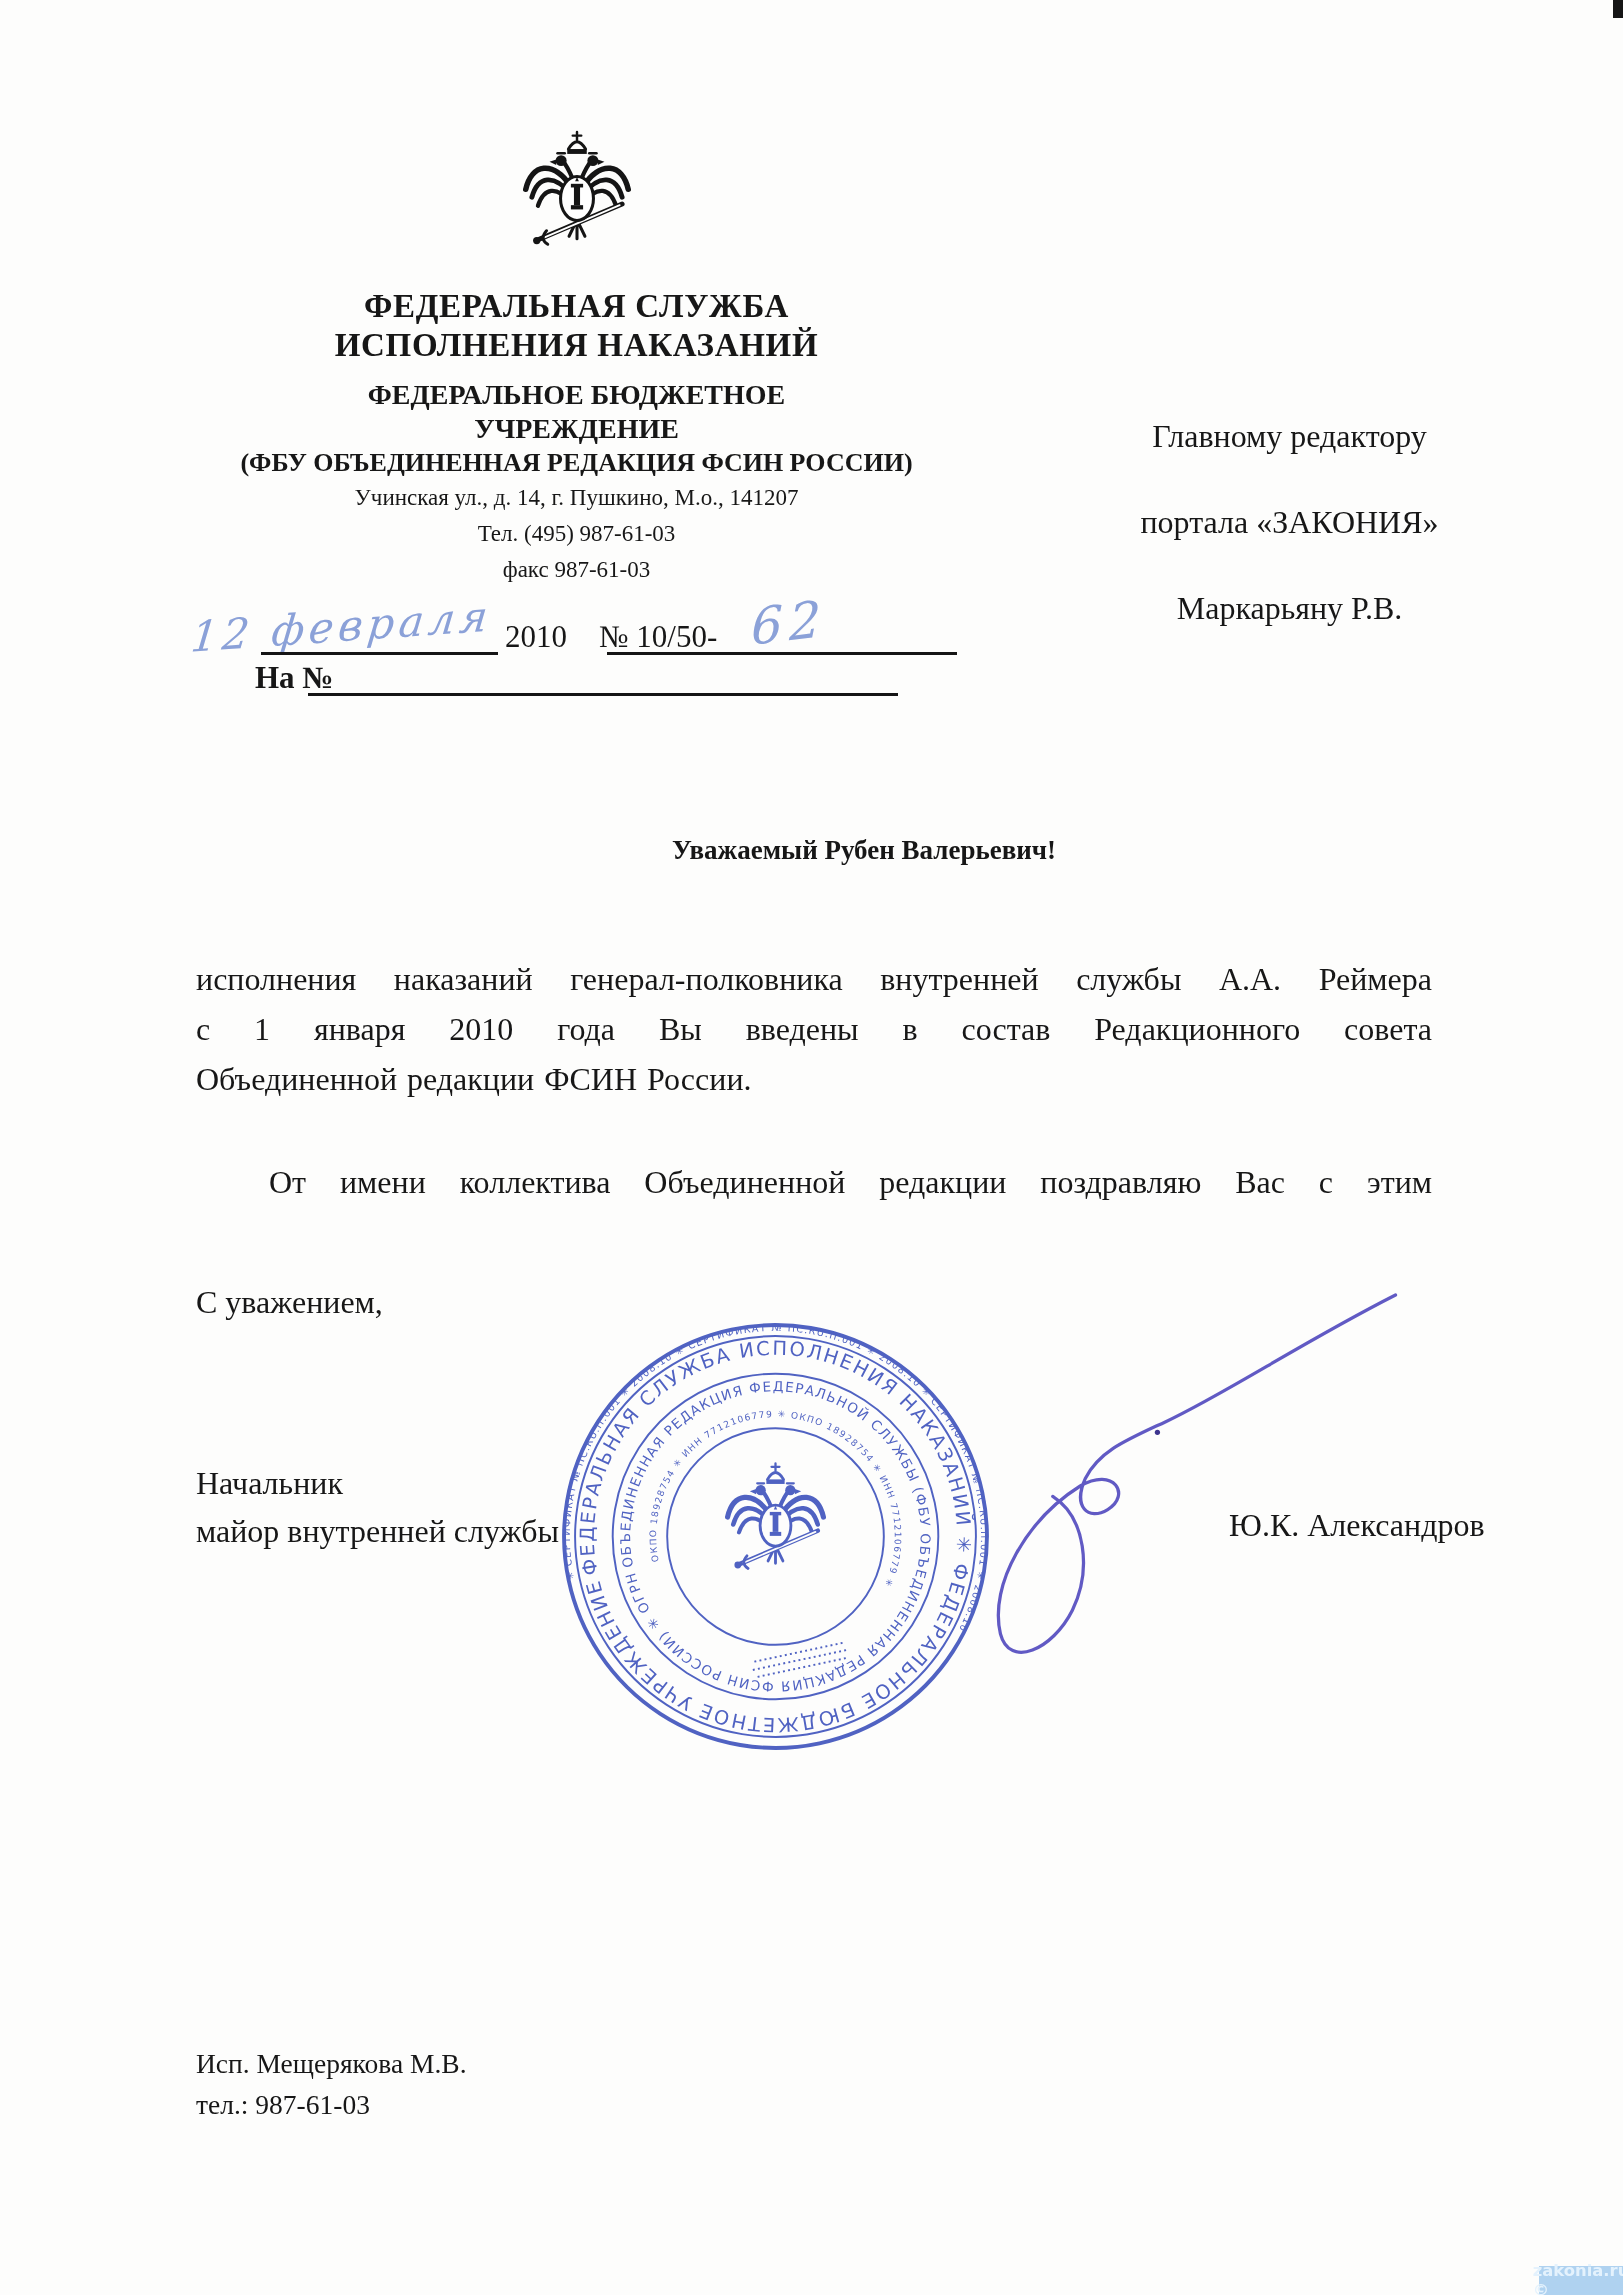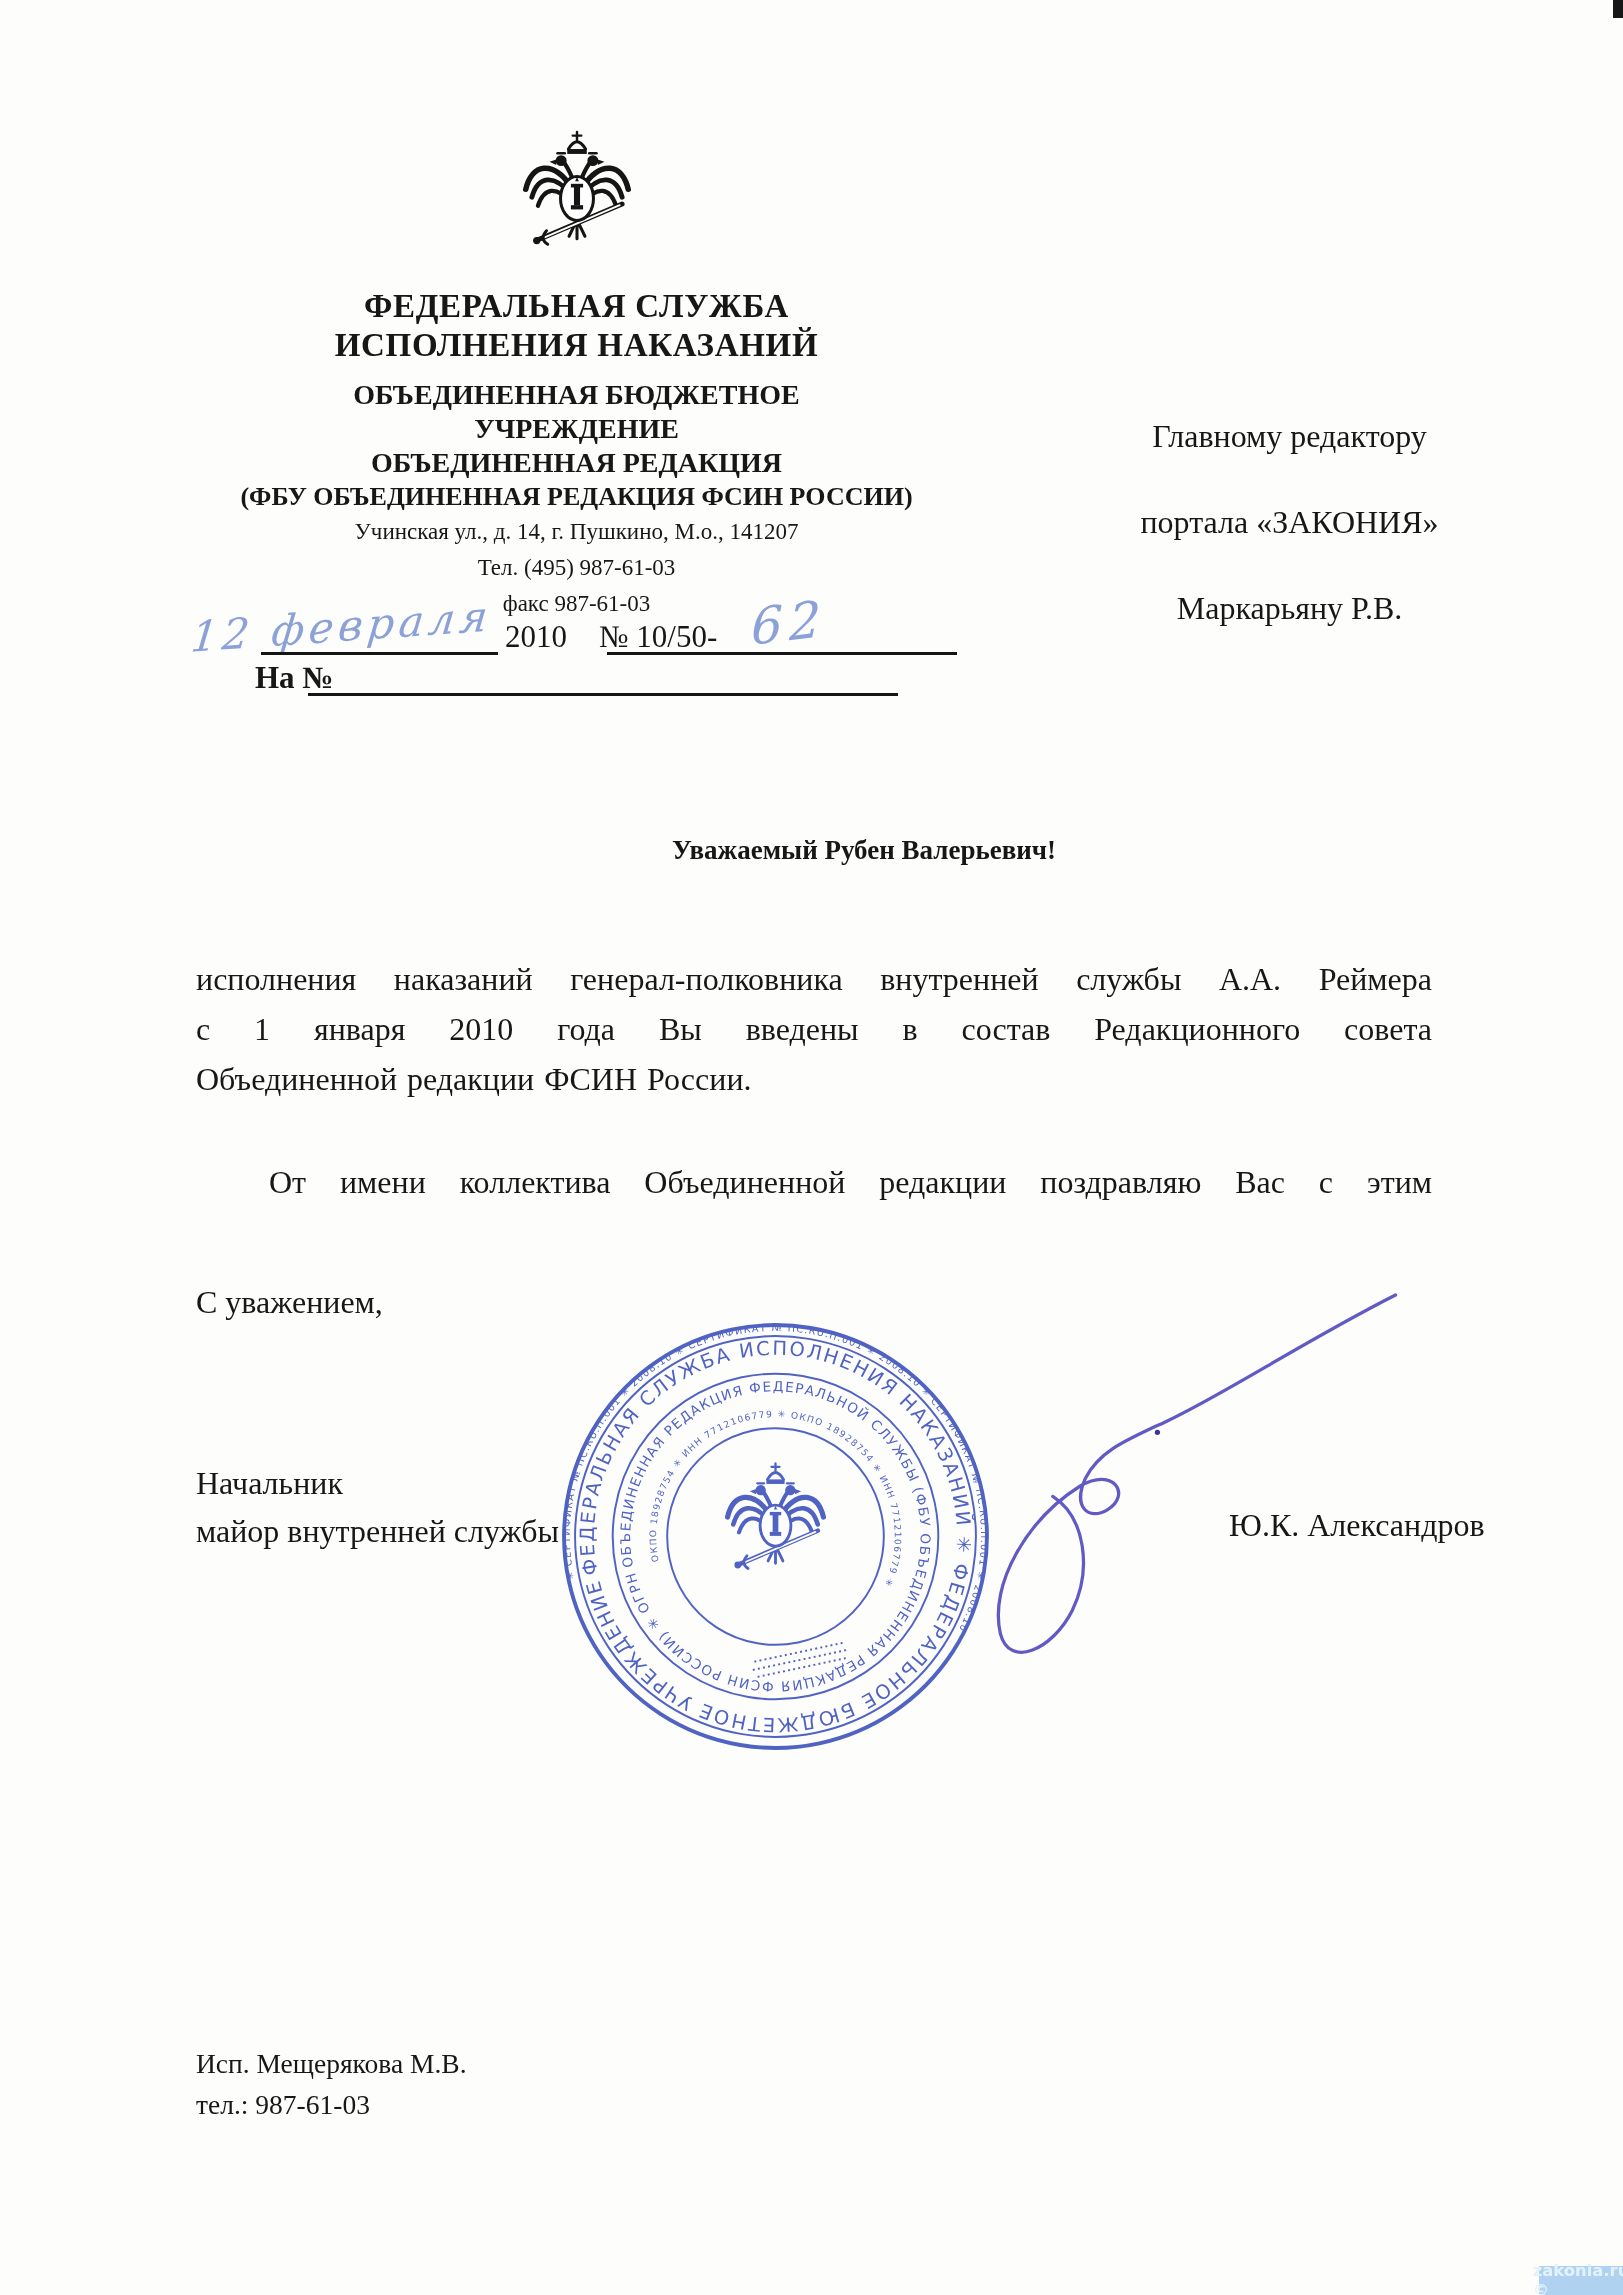--- a/index.html
+++ b/index.html
@@ -92,23 +92,22 @@
   </defs>
 </svg>
 
 <svg class="abs" style="left:516px;top:128px;color:#151515;" width="122" height="147" viewBox="0 0 200 240">
   <use href="#fsin-eagle"></use>
 </svg>
 
 <div class="abs lh-col">
   <div class="lh-org">ФЕДЕРАЛЬНАЯ СЛУЖБА</div>
   <div class="lh-org">ИСПОЛНЕНИЯ НАКАЗАНИЙ</div>
-  <div class="lh-sub">ОБЪЕДИНЕННАЯ БЮДЖЕТНОЕ</div>
+  <div class="lh-sub">ФЕДЕРАЛЬНОЕ БЮДЖЕТНОЕ</div>
   <div class="lh-sub" style="margin-top:0;">УЧРЕЖДЕНИЕ</div>
-  <div class="lh-sub" style="margin-top:0;">ОБЪЕДИНЕННАЯ РЕДАКЦИЯ</div>
   <div class="lh-sub4">(ФБУ ОБЪЕДИНЕННАЯ РЕДАКЦИЯ ФСИН РОССИИ)</div>
   <div class="lh-addr">Учинская ул., д. 14, г. Пушкино, М.о., 141207</div>
   <div class="lh-addr">Тел. (495) 987-61-03</div>
   <div class="lh-addr">факс 987-61-03</div>
 </div>
 
 <div class="abs rcpt" style="top:418px;">Главному редактору</div>
 <div class="abs rcpt" style="top:504px;">портала «ЗАКОНИЯ»</div>
 <div class="abs rcpt" style="top:590px;">Маркарьяну Р.В.</div>
 

